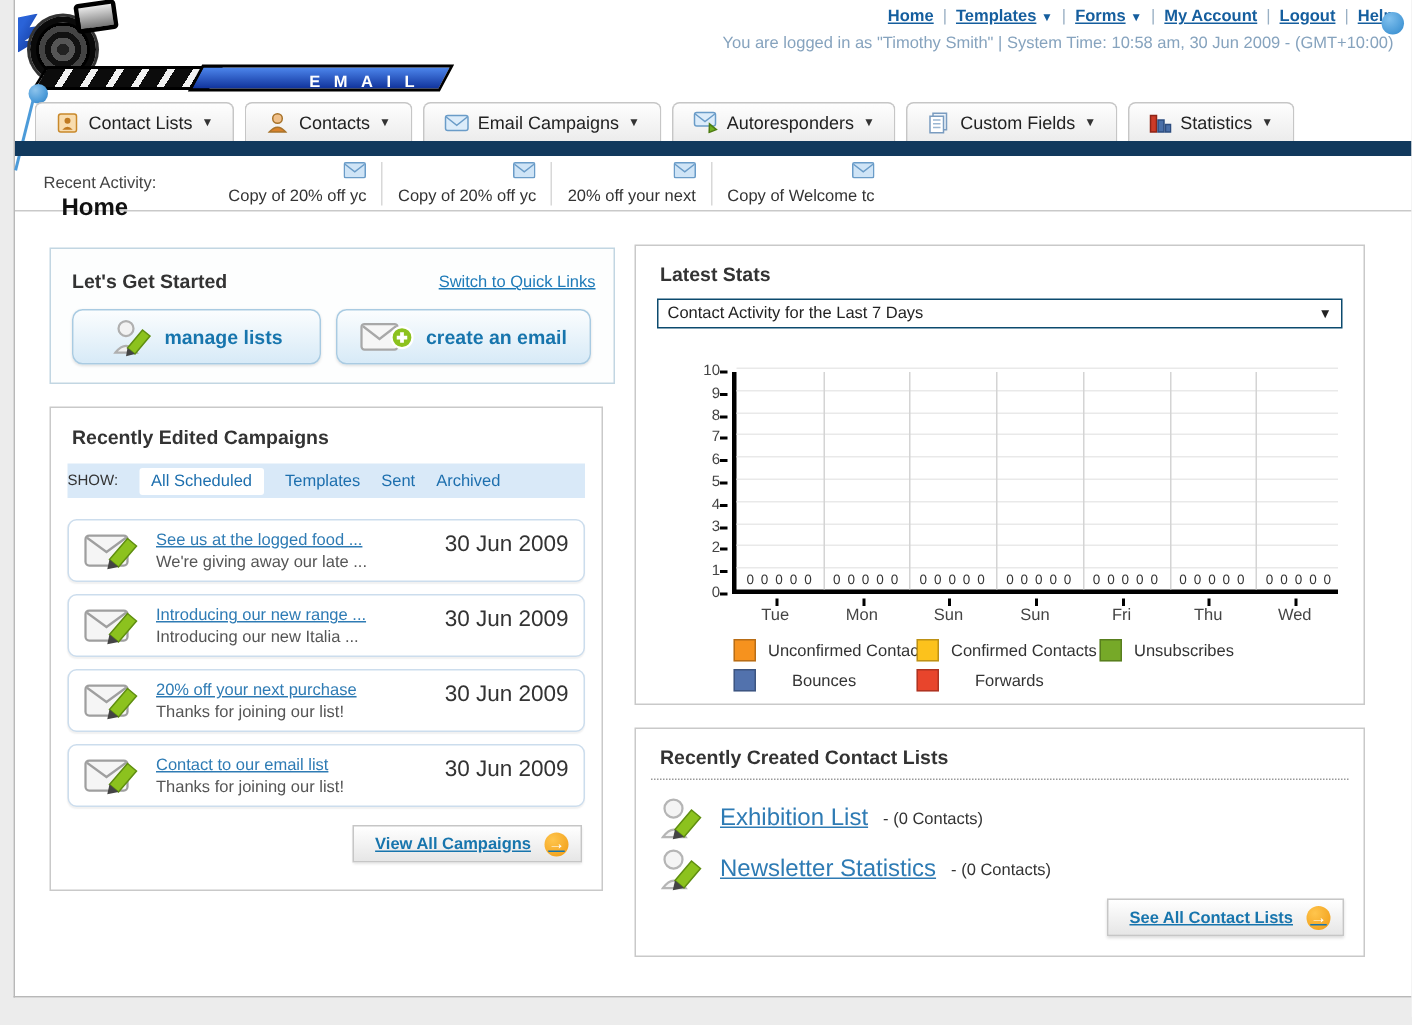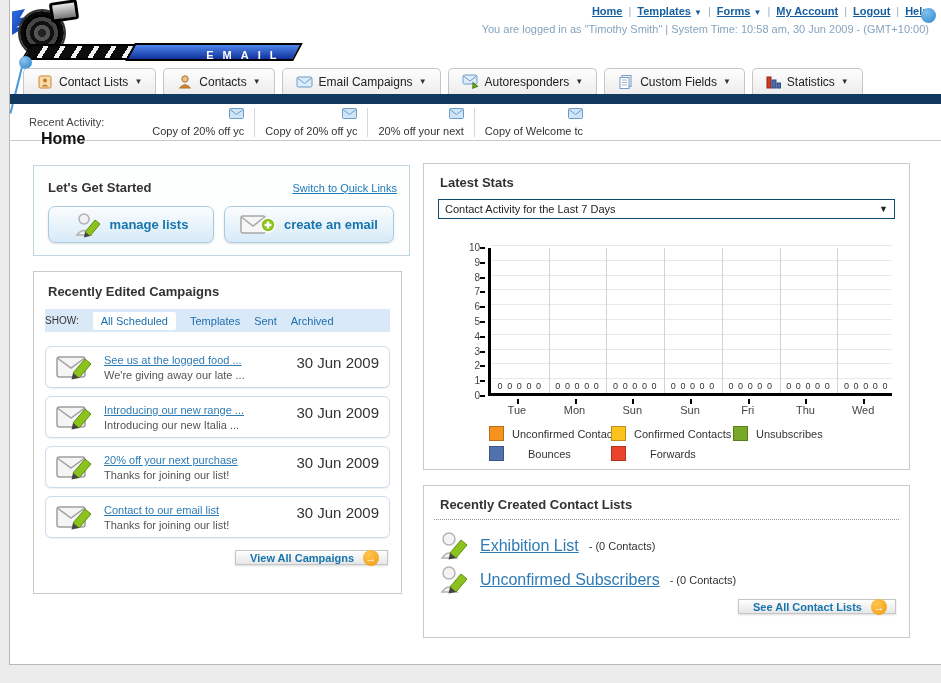--- a/index.html
+++ b/index.html
@@ -79,23 +79,23 @@
     display:flex; align-items:center; font-size:11px; padding-left:0; gap:14px; }
   .show-bar .show-label { font-size:10px; color:#333; }
   .filter { color:#1d6fae; cursor:pointer; }
   .filter.active { background:#fff; padding:3px 8px; border-radius:2px; color:#1d6fae; }
   .camp-item { position:absolute; left:11px; right:11px; height:42px; border:1px solid #ccdded;
     border-radius:6px; background:#fff; box-shadow:0 1px 1px rgba(0,0,0,.06); cursor:pointer; }
   .camp-item .ci-icon { position:absolute; left:10px; top:6px; }
   .camp-item .ci-title { position:absolute; left:58px; top:7px; font-size:11px; color:#2e7bb4; text-decoration:underline; }
   .camp-item .ci-sub { position:absolute; left:58px; top:22px; font-size:11px; color:#555; }
   .camp-item .ci-date { position:absolute; right:10px; top:7px; font-size:15px; color:#333; }
-  .view-all { position:absolute; display:flex; align-items:center; gap:9px; height:15px; padding:0 8px 0 14px;
+  .view-all { position:absolute; display:flex; align-items:center; gap:9px; height:25px; padding:0 8px 0 14px;
     background:linear-gradient(#ffffff,#e6e6e6); border:1px solid #c6c6c6; border-radius:0;
-    font-size:11px; font-weight:bold; color:#1775ad; cursor:pointer; box-shadow:0 1px 2px rgba(0,0,0,.15); }
+    font-size:11px; font-weight:bold; color:#1775ad; cursor:pointer; box-shadow:0 1px 2px rgba(0,0,0,.15);text-decoration:underline; }
   .camp-panel .view-all { right:13px; top:278px; }
   .orange-arrow { width:16px; height:16px; border-radius:50%; background:radial-gradient(circle at 35% 30%, #ffc54d, #ef9a12);
     color:#fff; font-size:11px; font-weight:bold; line-height:16px; text-align:center; }
 
   
   .stats-panel { left:413px; top:163px; width:487px; height:307px; }
   .stats-panel h2 { position:absolute; left:16px; top:11px; }
   .fake-select { position:absolute; left:14px; right:14px; top:35px; height:20px; border:1px solid #0c4a6e;
     background:#fff; font-size:11px; color:#222; line-height:18px; padding:0 6px; cursor:pointer; }
   .fake-select .dd { position:absolute; right:6px; top:0; font-size:9px; color:#222; }
@@ -456,21 +456,21 @@
         <a class="cl-name">Exhibition List</a>
         <span class="cl-count">- (0 Contacts)</span>
       </div>
       <div class="cl-item" style="top:78px">
         <svg class="icon" width="30" height="32" viewBox="0 0 30 32">
             <circle cx="9" cy="9" r="6" fill="#f4f4f4" stroke="#b5b5b5" stroke-width="1.5"></circle>
             <path d="M2 28 Q9 18 17 28 Z" fill="#f4f4f4" stroke="#b5b5b5" stroke-width="1.5"></path>
             <path d="M10 23 L21 10 L27 15 L16 28 Z" fill="#8cc21e" stroke="#5f8e10"></path>
             <path d="M10 23 L16 28 L8.5 29.5 Z" fill="#444"></path>
           </svg>
-        <a class="cl-name">Unconfirmed Subscribers</a>
+        <a class="cl-name">Newsletter Statistics</a>
         <span class="cl-count">- (0 Contacts)</span>
       </div>
       <div class="view-all">
         <span>See All Contact Lists</span>
         <span class="orange-arrow">→</span>
       </div>
     </div>
 
   </div>
 </div>

